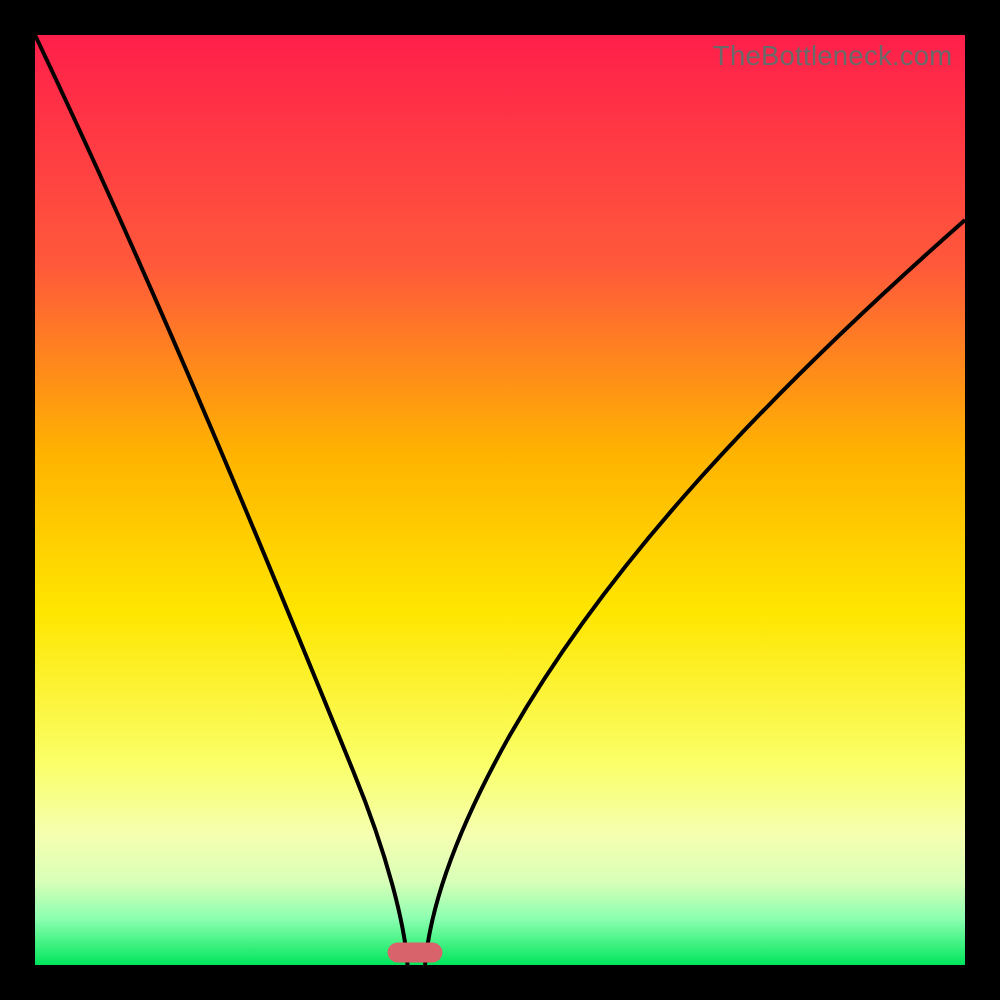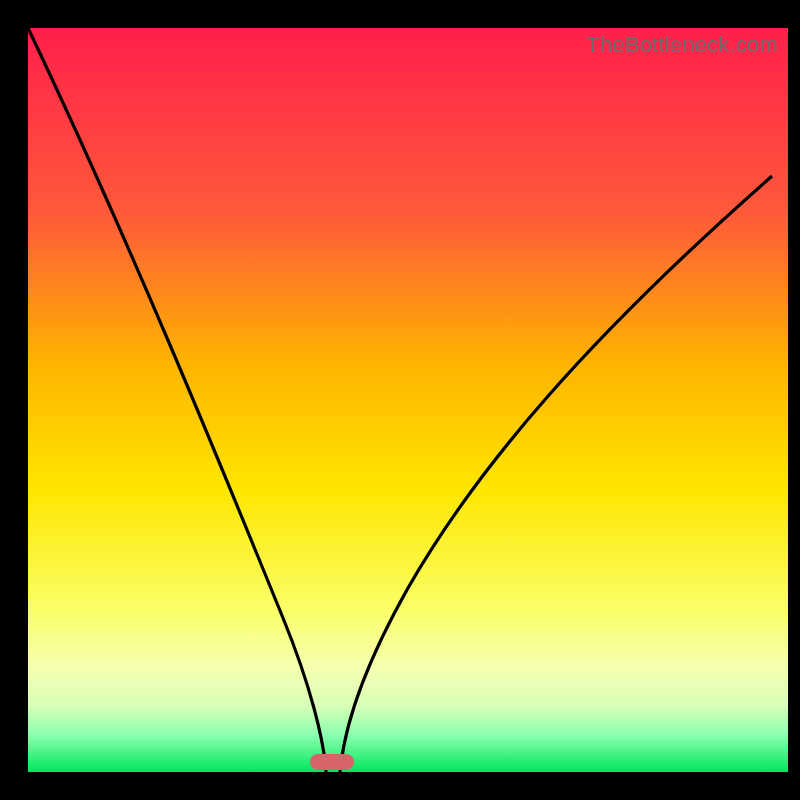--- a/index.html
+++ b/index.html
@@ -30,21 +30,20 @@
       #ff1f4b 0%,
       #ff5a3a 25%,
       #ffb300 45%,
       #ffe600 62%,
       #faff66 78%,
       #f5ffb0 86%,
       #d9ffb8 91%,
       #8cffb0 95%,
       #00e65c 100%
     );
-    padding-left: 16px;
   }
   .watermark {
     position: absolute;
     top: 4px;
     right: 10px;
     color: #6a6a6a;
     font-size: 22px;
     letter-spacing: 0.2px;
     font-weight: 500;
     user-select: none;

